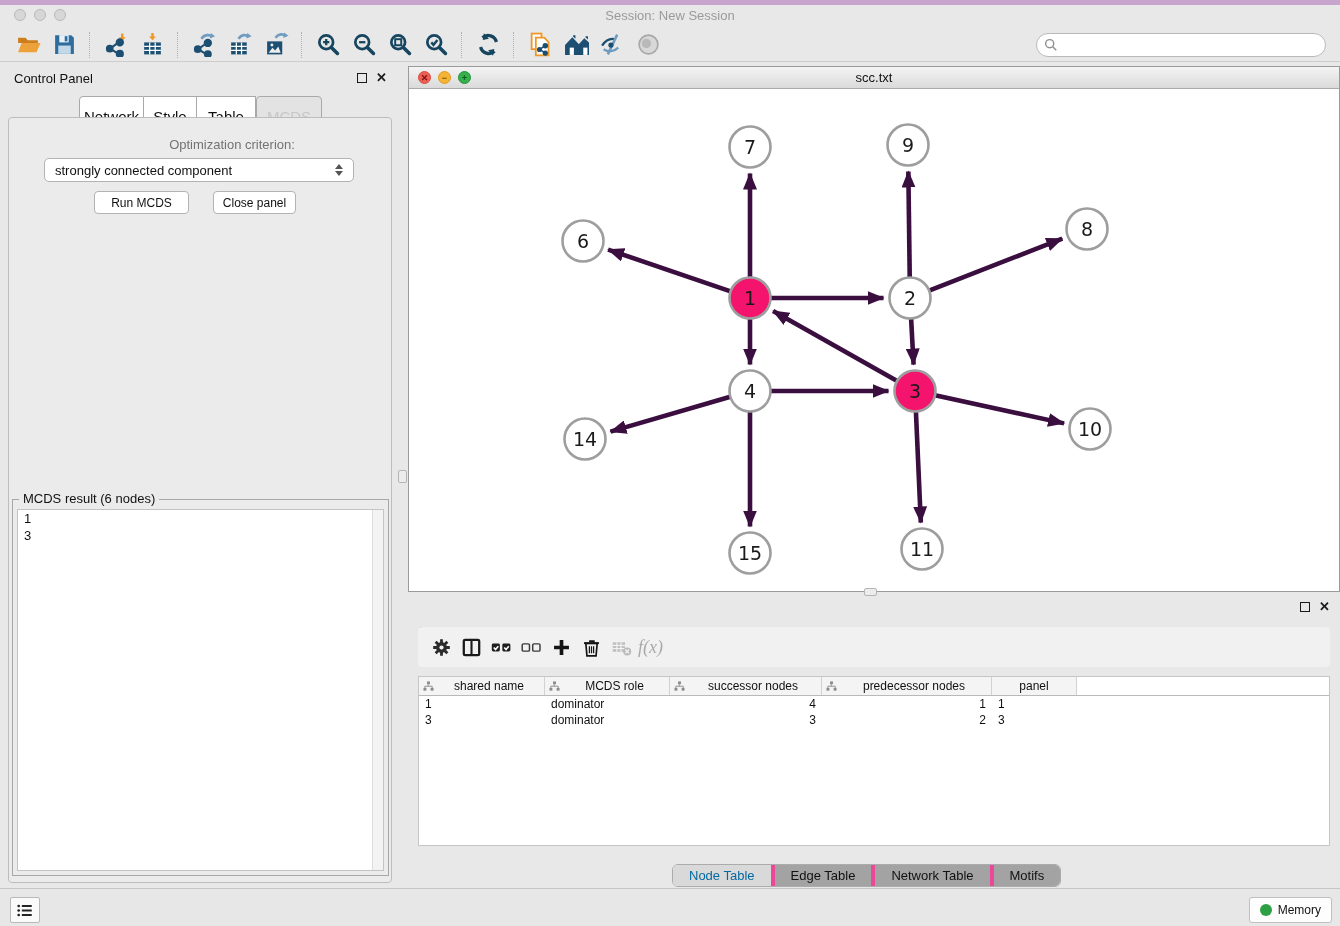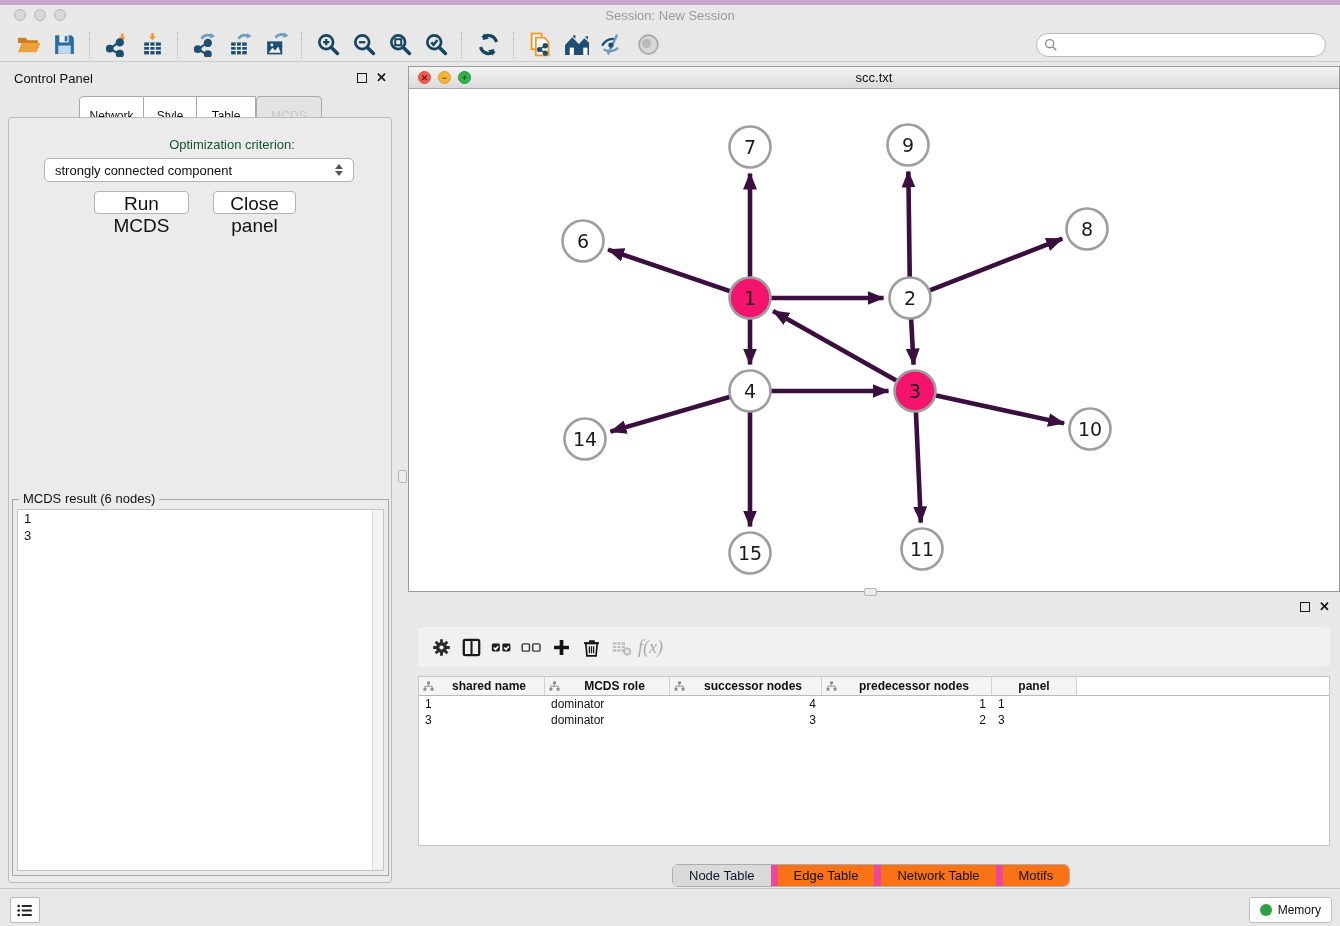--- a/index.html
+++ b/index.html
@@ -20,34 +20,34 @@
   .search-wrap{margin-left:auto;margin-right:4px;width:290px;height:24px;background:#fff;border:1px solid #b9b9b9;
     border-radius:13px;display:flex;align-items:center;padding-left:7px;box-sizing:border-box;}
   .search-wrap svg{width:14px;height:14px;}
   .search-input{border:none;outline:none;background:transparent;flex:1;font-size:13px;height:20px;font-family:"Liberation Sans",sans-serif;}
   
   .cp-title{position:absolute;left:14px;top:71px;font-size:13px;color:#111;}
   .panel-btns{position:absolute;display:flex;gap:9px;align-items:center;}
   .cp-btns{left:357px;top:73px;}
   .sq-btn{width:10px;height:10px;border:1.6px solid #1a1a1a;box-sizing:border-box;background:none;padding:0;}
   .x-btn{font-size:13px;font-weight:bold;color:#1a1a1a;line-height:10px;background:none;border:none;padding:0;}
-  .cp-tabs{position:absolute;left:79px;top:96px;height:40px;display:flex;font-size:12px;}
+  .cp-tabs{position:absolute;left:79px;top:96px;height:40px;display:flex;font-size:15px;}
   .cp-tab{background:#fff;border:1px solid #a9a9a9;border-left:none;color:#111;display:flex;align-items:center;justify-content:center;box-sizing:border-box;}
   .cp-tab:first-child{border-left:1px solid #a9a9a9;border-radius:4px 0 0 0;}
   .cp-tab.sel{background:#e3e3e3;color:#c7c7c7;border-radius:4px 4px 0 0;border-left:1px solid #a9a9a9;}
   .cp-body{position:absolute;left:8px;top:117px;width:384px;height:766px;background:#ebebeb;
     border:1px solid #bdbdbd;border-radius:4px;box-sizing:border-box;}
-  .opt-label{position:absolute;left:8px;top:137px;width:448px;text-align:center;font-size:13px;color:#14532d;}
+  .opt-label{position:absolute;left:8px;top:137px;width:448px;text-align:center;font-size:13px;color:#737373;}
   .cp-select{position:absolute;left:44px;top:158px;width:310px;height:24px;background:#fff;border:1px solid #b3b3b3;
     border-radius:5px;box-sizing:border-box;display:flex;align-items:center;padding:0 10px;font-size:13px;color:#111;}
   .stepper{margin-left:auto;display:flex;flex-direction:column;gap:2px;align-items:center;}
   .tri-up{width:0;height:0;border-left:4px solid transparent;border-right:4px solid transparent;border-bottom:5px solid #555;}
   .tri-dn{width:0;height:0;border-left:4px solid transparent;border-right:4px solid transparent;border-top:5px solid #555;}
   .cp-button{position:absolute;height:23px;background:#fff;border:1px solid #b3b3b3;border-radius:4px;
-    font-size:19px;color:#111;font-family:"Liberation Sans",sans-serif;}
+    font-size:12px;color:#111;font-family:"Liberation Sans",sans-serif;}
   .run-btn{left:94px;top:191px;width:95px;}
   .close-btn{left:202px;top:191px;width:83px;margin-left:11px;}
   .fieldset{position:absolute;left:12px;top:499px;width:377px;height:377px;border:1px solid #a8a8a8;box-sizing:border-box;}
   .legend{position:absolute;left:6px;top:-9px;background:#ebebeb;padding:0 4px;font-size:13px;color:#111;}
   .result-area{position:absolute;left:4px;top:9px;right:4px;bottom:4px;background:#fff;border:1px solid #c4c4c4;overflow:hidden;}
   .result-line{font-size:13px;color:#111;padding:1px 0 0 6px;line-height:16px;}
   .result-scroll{position:absolute;right:0;top:0;width:10px;height:100%;background:#f3f3f3;border-left:1px solid #ddd;}
   .v-handle{position:absolute;left:398px;top:470px;width:9px;height:13px;background:#ececec;border:1px solid #b5b5b5;box-sizing:border-box;border-radius:2px;}
   
   .net-frame{position:absolute;left:408px;top:66px;width:932px;height:526px;border:1px solid #9b9b9b;
@@ -66,32 +66,32 @@
   .tp-title{position:absolute;left:420px;top:624px;font-size:13px;color:#b91c1c;}
   .tp-btns{left:1300px;top:602px;}
   .tp-toolbar{position:absolute;left:418px;top:627px;width:912px;height:40px;background:#f1f1f1;border-radius:4px;
     display:flex;align-items:center;padding-left:10px;box-sizing:border-box;gap:4px;}
   .tp-btn{width:26px;height:26px;display:flex;align-items:center;justify-content:center;background:none;border:none;padding:0;}
   .tp-btn svg{width:21px;height:21px;}
   .fx-label{font-family:"Liberation Serif",serif;font-style:italic;font-size:18px;color:#a9a9a9;}
   .table{position:absolute;left:418px;top:676px;width:912px;height:170px;background:#fff;border:1px solid #c6c6c6;box-sizing:border-box;}
   .t-head{display:flex;height:18px;border-bottom:1px solid #b9b9b9;}
   .t-hcell{background:#f4f4f4;border-right:1px solid #d2d2d2;box-sizing:border-box;display:flex;align-items:center;
-    font-size:12px;color:#111;padding:0 4px;font-weight:bold;}
+    font-size:12px;color:#111;padding:0 4px;}
   .t-hcell svg{width:11px;height:11px;margin-right:4px;flex:none;}
   .t-hcell .hlabel{flex:1;text-align:center;}
   .t-row{display:flex;height:16px;align-items:center;font-size:12px;color:#111;}
   .t-cell{box-sizing:border-box;padding:0 6px;white-space:nowrap;overflow:hidden;}
   .c0{width:126px;}.c1{width:125px;}.c2{width:152px;}.c3{width:170px;}.c4{width:85px;}
   .num{text-align:right;}
   .tp-tabs{position:absolute;left:672px;top:864px;height:23px;display:flex;font-size:13px;
     border:1px solid #ababab;border-radius:6px;overflow:hidden;background:#fff;box-sizing:border-box;}
-  .tp-tab{display:flex;align-items:center;justify-content:center;padding:0 16px;border-left:7px solid #ec4899;background:#f97316;color:#111;}
+  .tp-tab{display:flex;align-items:center;justify-content:center;padding:0 16px;border-left:4px solid #ec4899;background:#a3a3a3;color:#111;}
   .tp-tab:first-child{border-left:none;}
-  .tp-tab.sel{background:#d9d9d9;color:#0f172a;}
+  .tp-tab.sel{background:#d9d9d9;color:#0369a1;}
   
   .statusbar{position:absolute;left:0;top:888px;width:100%;height:38px;background:#e7e7e7;border-top:1px solid #c6c6c6;box-sizing:border-box;}
   .list-btn{position:absolute;left:10px;top:8px;width:30px;height:26px;background:#fafafa;border:1px solid #b9b9b9;border-radius:2px;
     display:flex;align-items:center;justify-content:center;padding:0;}
   .memory-btn{position:absolute;right:8px;top:8px;height:26px;background:#fdfdfd;border:1px solid #c0c0c0;border-radius:3px;
     display:flex;align-items:center;gap:6px;padding:0 10px;font-size:12px;color:#111;font-family:"Liberation Sans",sans-serif;text-align:right;}
   .mem-dot{width:12px;height:12px;border-radius:50%;background:#2da044;}
   .graph-label{font-family:"DejaVu Sans",sans-serif;font-size:19px;fill:#1a1a1a;}
 </style>
 </head>

